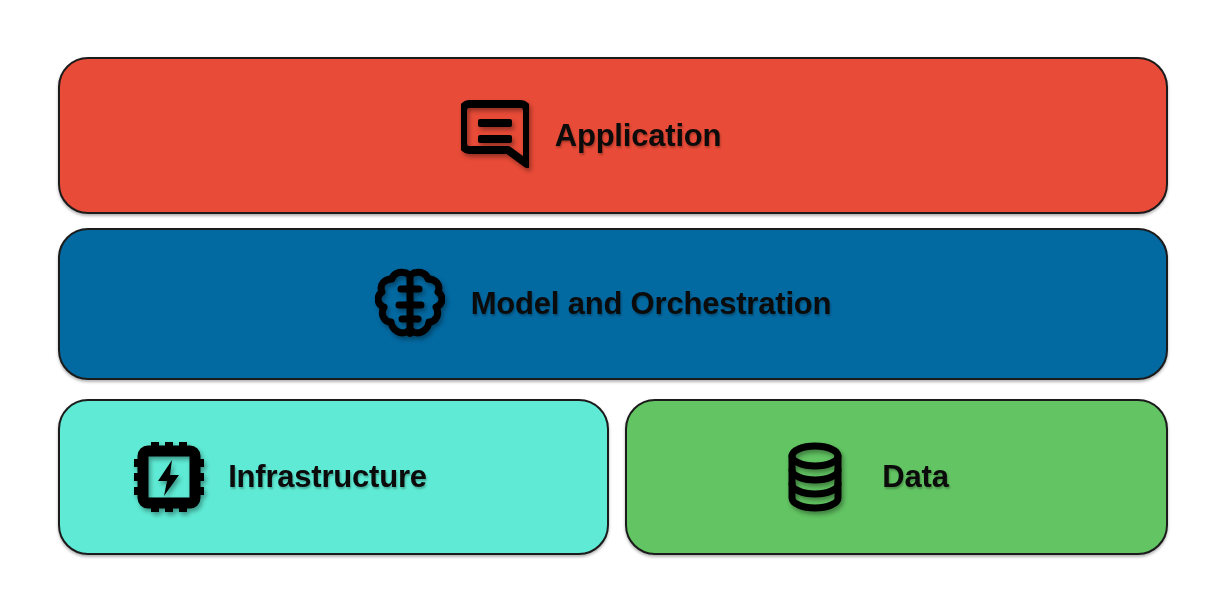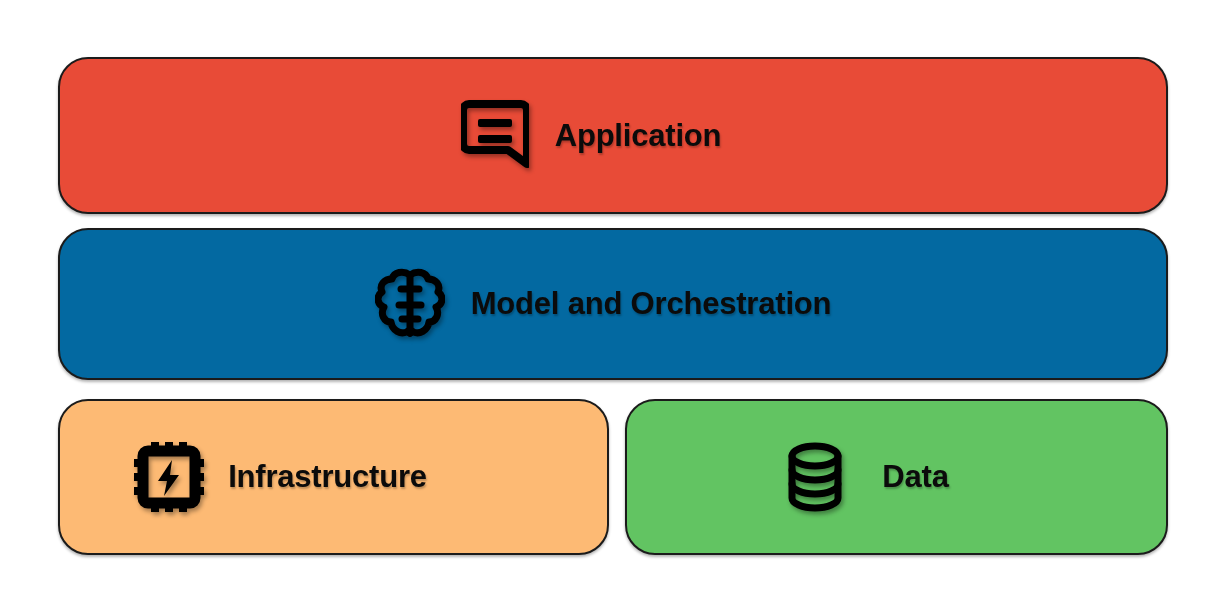--- a/index.html
+++ b/index.html
@@ -46,21 +46,21 @@
     top: 228px;
     width: 1110px;
     height: 152px;
     background: #0369a1;
   }
   .layer-infrastructure {
     left: 58px;
     top: 399px;
     width: 551px;
     height: 156px;
-    background: #fdba74;
+    background: #5eead4;
   }
   .layer-data {
     left: 625px;
     top: 399px;
     width: 543px;
     height: 156px;
     background: #62c462;
   }
 
   .layer-inner {

